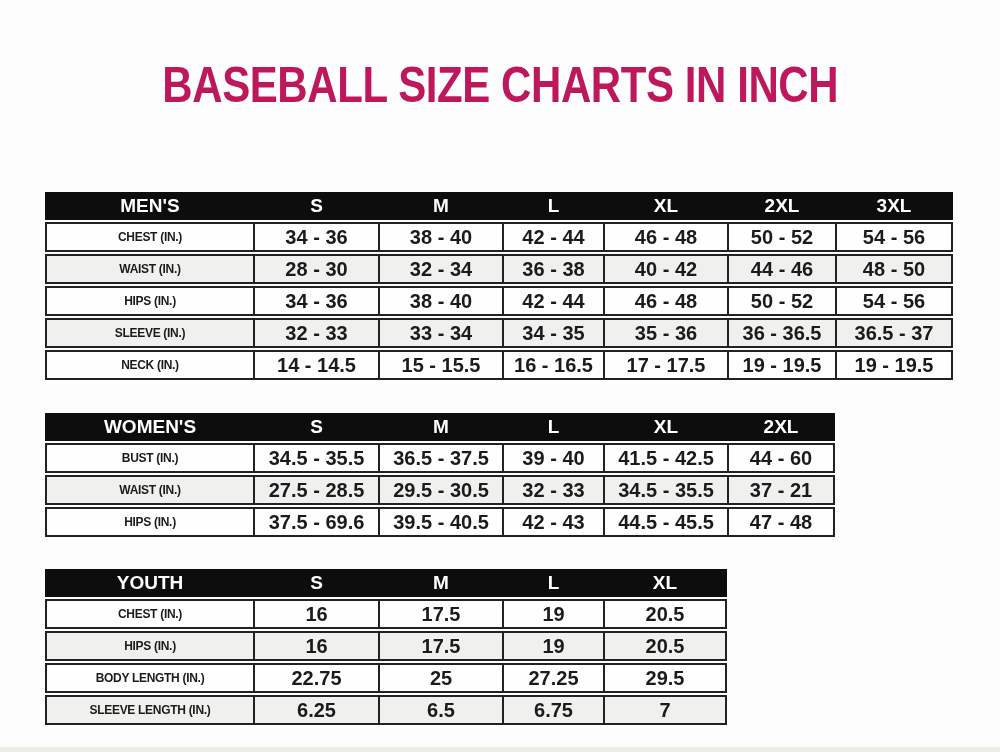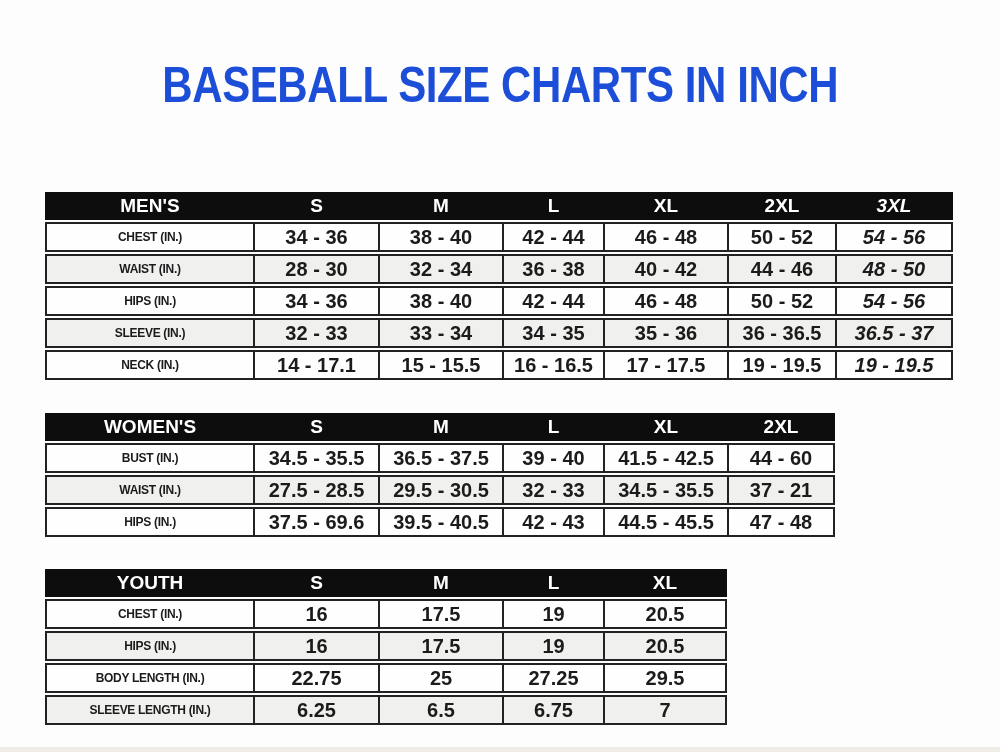--- a/index.html
+++ b/index.html
@@ -16,21 +16,21 @@
     background: var(--page-bg, #fdfdfd);
   }
   .title {
     margin: 0;
     padding-top: 60px;
     height: 50px;
     line-height: 50px;
     text-align: center;
     font-size: 50px;
     font-weight: bold;
-    color: #1d4ed8;
+    color: #be185d;
     white-space: nowrap;
   }
   .title-inner {
     display: inline-block;
     transform: scaleX(0.84);
     transform-origin: center;
     letter-spacing: -0.5px;
   }
   .tables {
     margin-left: 45px;
@@ -76,21 +76,21 @@
   .size-table td:first-child { font-size: 12px; letter-spacing: -0.3px; }
   .size-table tr.alt td { background: var(--row-alt-bg, #f0f0ee); }
 
   
   .size-table th:nth-child(1), .size-table td:nth-child(1) { width: 208px; }
   .size-table th:nth-child(2), .size-table td:nth-child(2) { width: 125px; }
   .size-table th:nth-child(3), .size-table td:nth-child(3) { width: 124px; }
   .size-table th:nth-child(4), .size-table td:nth-child(4) { width: 101px; }
   .size-table th:nth-child(5), .size-table td:nth-child(5) { width: 124px; }
   .size-table th:nth-child(6), .size-table td:nth-child(6) { width: 108px; }
-  .size-table th:nth-child(7), .size-table td:nth-child(7) { width: 118px; font-style: italic; }
+  .size-table th:nth-child(7), .size-table td:nth-child(7) { width: 118px; }
 
   .edge-artifact {
     position: absolute;
     left: 0;
     bottom: 0;
     width: 1000px;
     height: 5px;
     background: #efece7;
   }
 </style>
@@ -146,21 +146,21 @@
             <td>SLEEVE (IN.)</td>
             <td>32 - 33</td>
             <td>33 - 34</td>
             <td>34 - 35</td>
             <td>35 - 36</td>
             <td>36 - 36.5</td>
             <td>36.5 - 37</td>
           </tr>
           <tr>
             <td>NECK (IN.)</td>
-            <td>14 - 17.1</td>
+            <td>14 - 14.5</td>
             <td>15 - 15.5</td>
             <td>16 - 16.5</td>
             <td>17 - 17.5</td>
             <td>19 - 19.5</td>
             <td>19 - 19.5</td>
           </tr>
         </tbody>
       </table>
       <table class="size-table womens">
         <thead>

